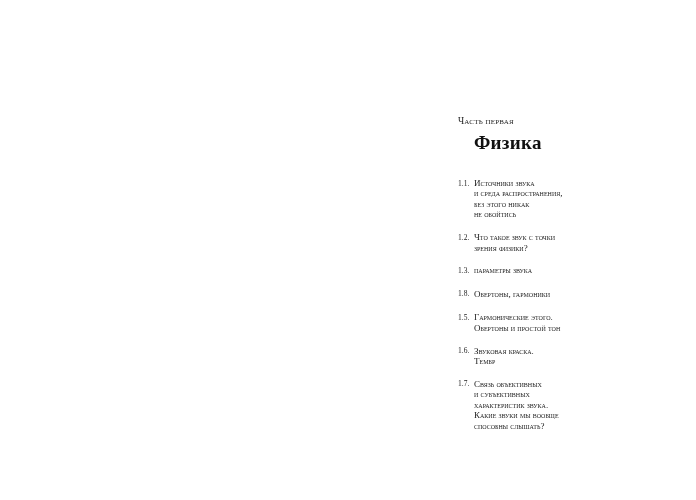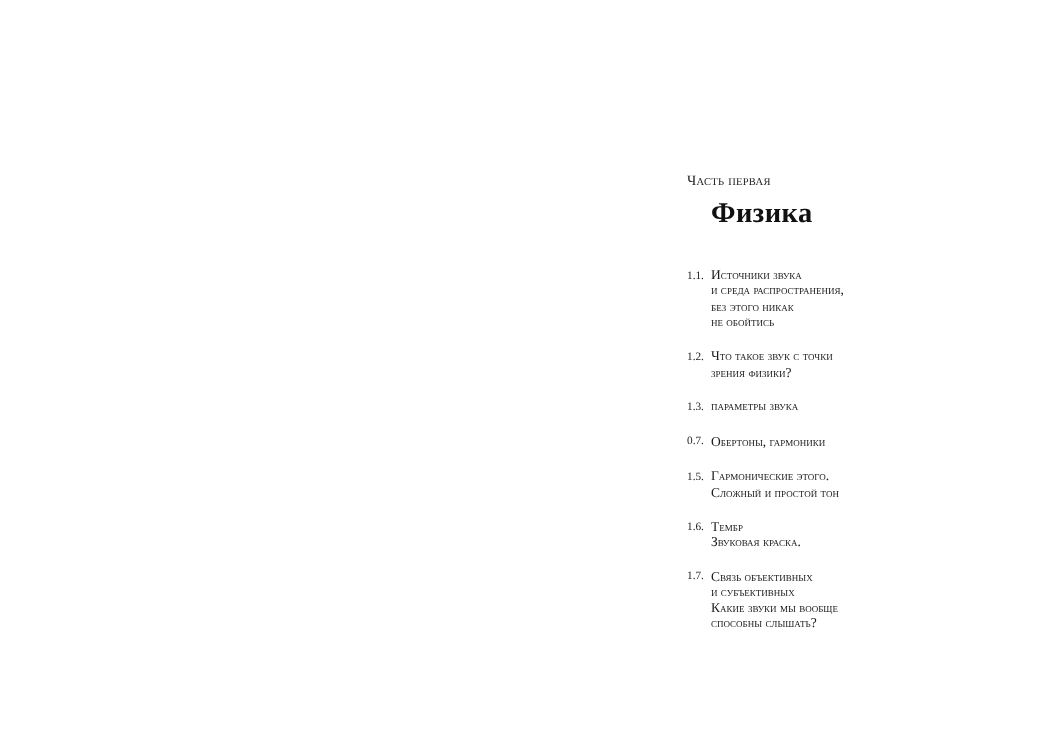--- a/index.html
+++ b/index.html
@@ -112,46 +112,47 @@
       </div>
 
       <div class="toc-item">
         <span class="toc-num">1.3.</span>
         <span class="toc-text">
           <span class="toc-line">параметры звука</span>
         </span>
       </div>
 
       <div class="toc-item">
-        <span class="toc-num">0.7.</span>
+        <span class="toc-num">1.8.</span>
         <span class="toc-text">
           <span class="toc-line">Обертоны, гармоники</span>
         </span>
       </div>
 
       <div class="toc-item">
         <span class="toc-num">1.5.</span>
         <span class="toc-text">
           <span class="toc-line">Гармонические этого.</span>
-          <span class="toc-line">Сложный и простой тон</span>
+          <span class="toc-line">Обертоны и простой тон</span>
         </span>
       </div>
 
       <div class="toc-item">
         <span class="toc-num">1.6.</span>
         <span class="toc-text">
+          <span class="toc-line">Звуковая краска.</span>
           <span class="toc-line">Тембр</span>
-          <span class="toc-line">Звуковая краска.</span>
         </span>
       </div>
 
       <div class="toc-item">
         <span class="toc-num">1.7.</span>
         <span class="toc-text">
           <span class="toc-line">Связь объективных</span>
           <span class="toc-line">и субъективных</span>
+          <span class="toc-line">характеристик звука.</span>
           <span class="toc-line">Какие звуки мы вообще</span>
           <span class="toc-line">способны слышать?</span>
         </span>
       </div>
     </div>
   </div>
 </div>
 
 </body></html>

